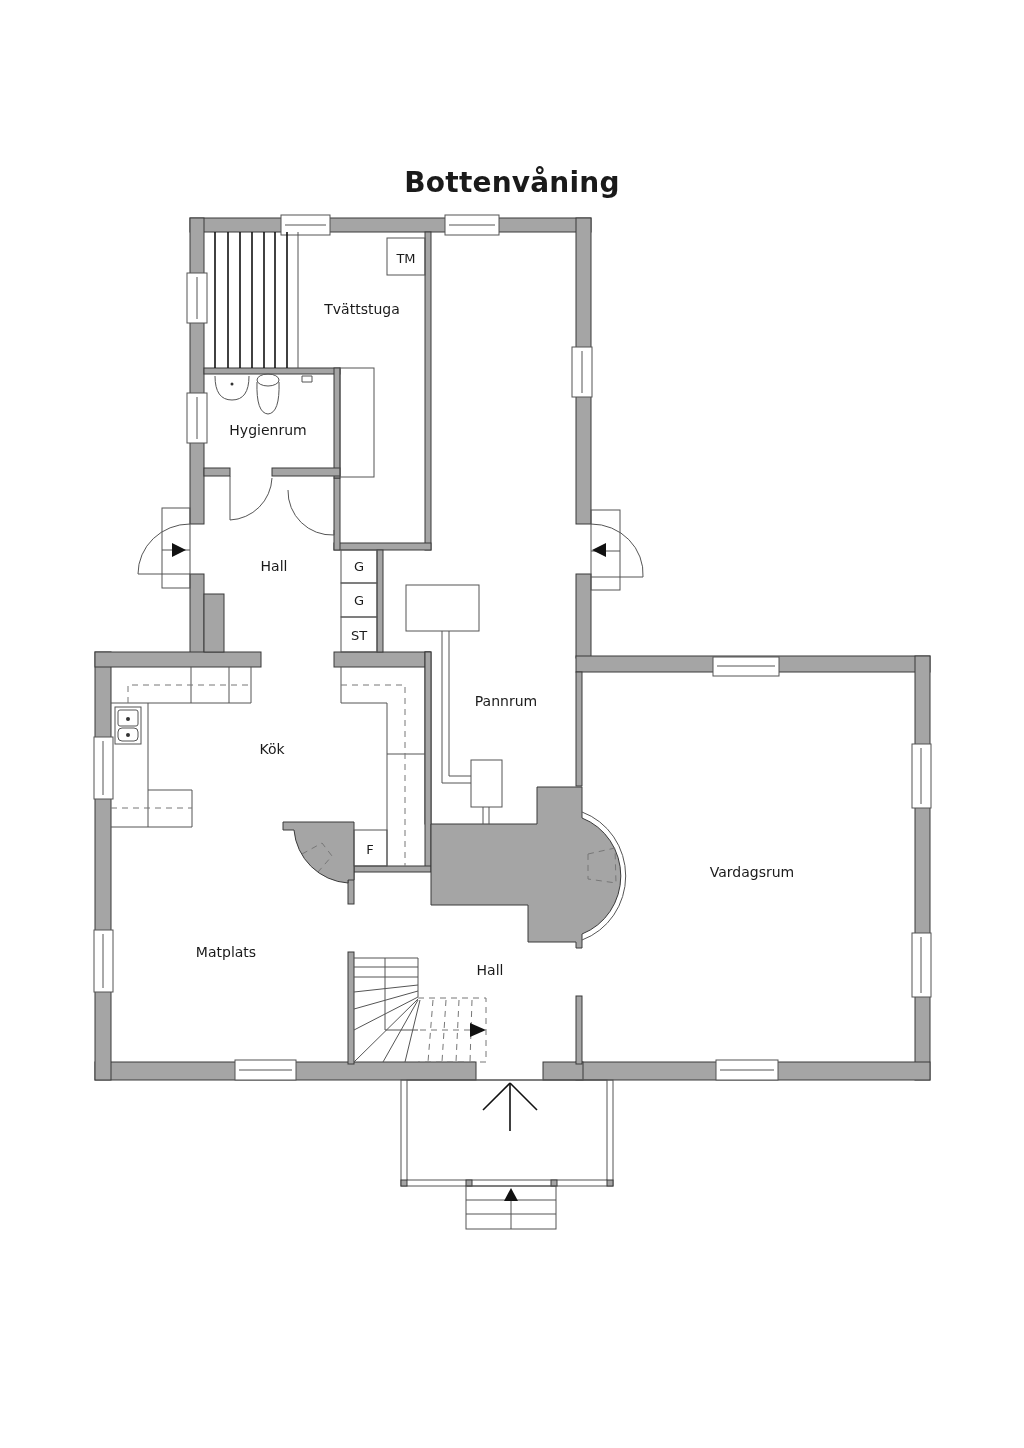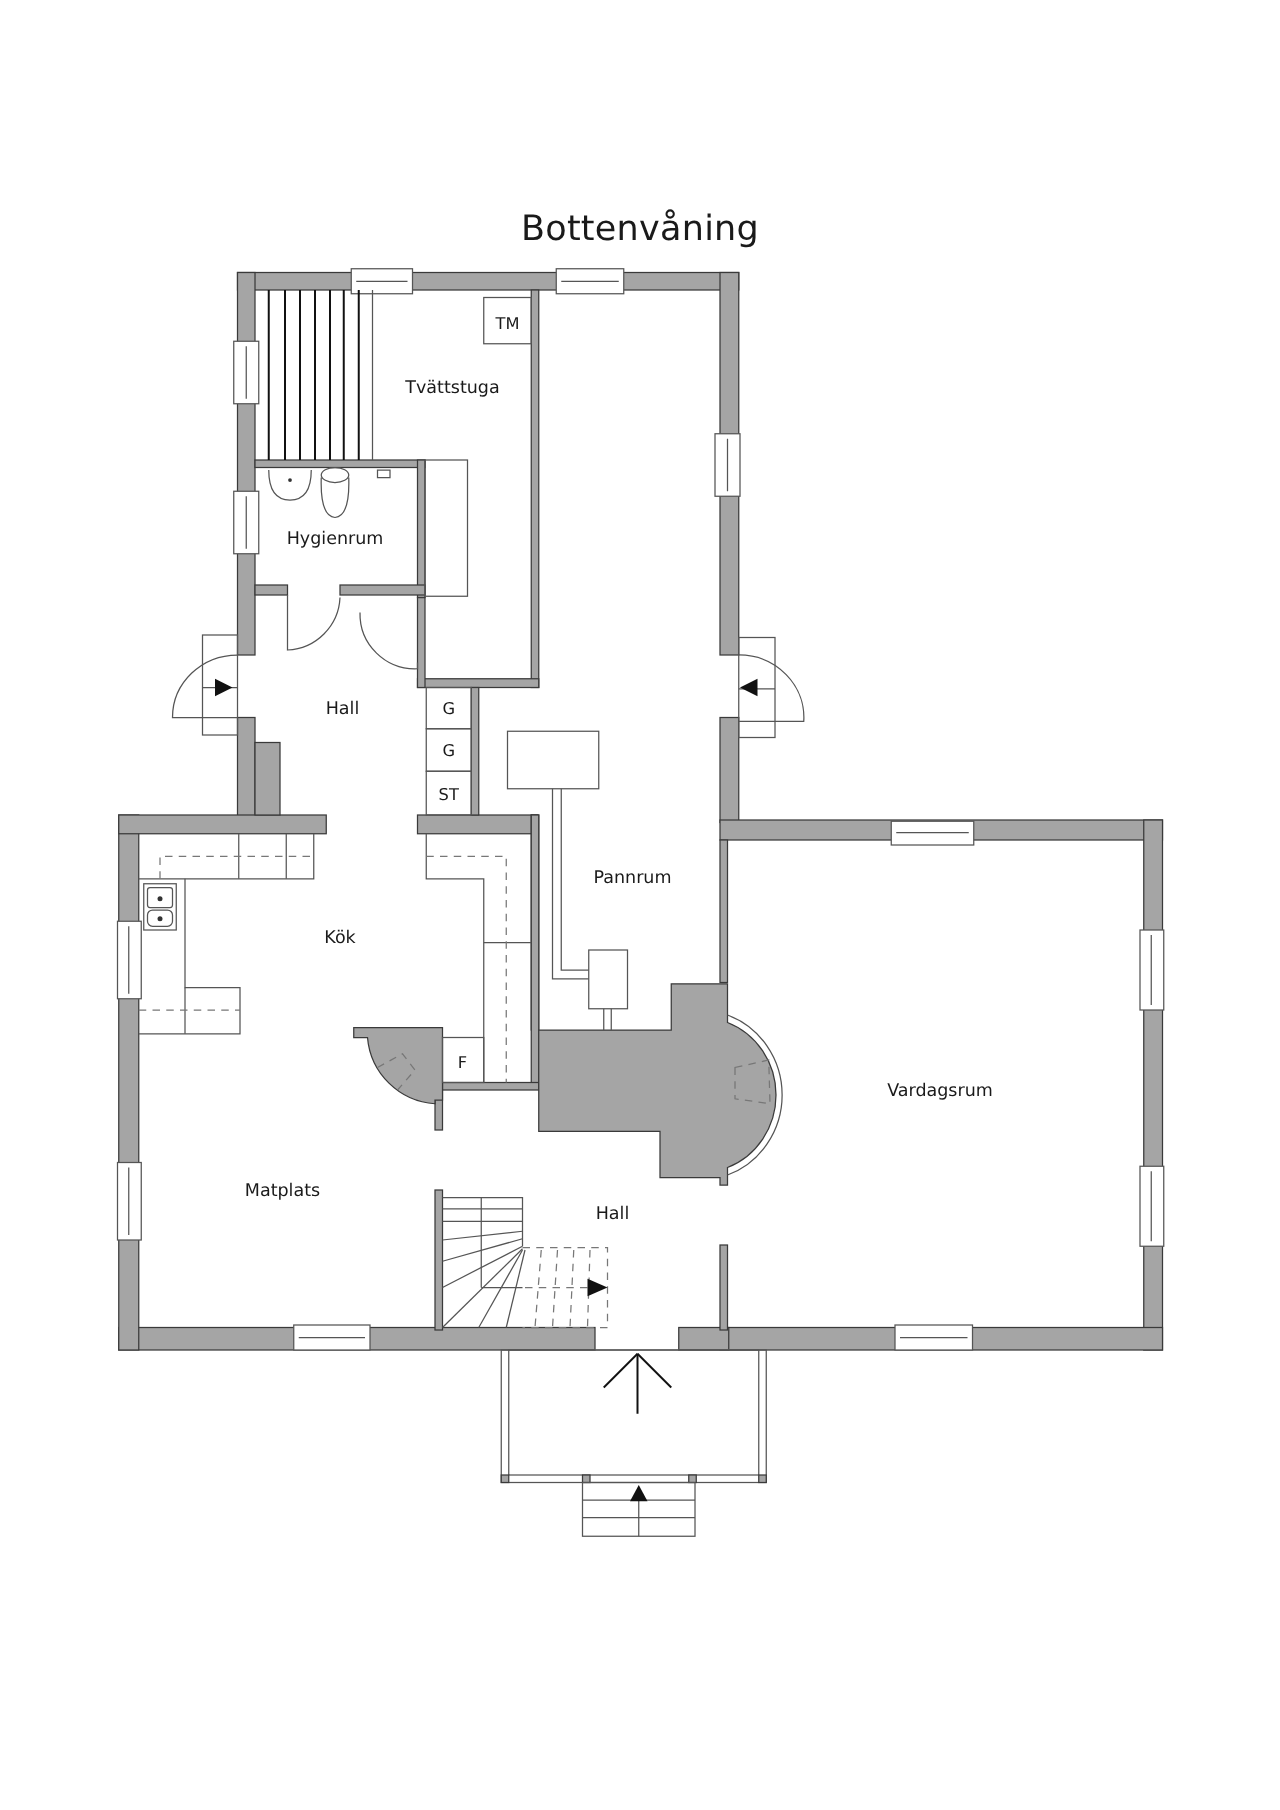--- a/index.html
+++ b/index.html
@@ -1,17 +1,17 @@
 <!DOCTYPE html>
 <html><head>
 <meta charset="utf-8">
 <style>
   html, body { margin: 0; padding: 0; background: #ffffff; }
   body { width: 1024px; height: 1448px; position: relative; overflow: hidden; font-family: "DejaVu Sans", sans-serif; }
-  .title { position: absolute; left: 0; width: 1024px; top: 166px; text-align: center; font-size: 28px; color: #1a1a1a; letter-spacing: 0.2px; font-weight: 400; }
+  .title { position: absolute; left: 0; width: 1024px; top: 166px; text-align: center; font-size: 28px; color: #1a1a1a; letter-spacing: 0.2px; font-weight: 700; }
   svg { position: absolute; left: 0; top: 0; }
   .wall { fill: #a5a5a5; stroke: #3a3a3a; stroke-width: 1; }
   .thin { fill: none; stroke: #555; stroke-width: 1; }
   .blk { fill: none; stroke: #111; stroke-width: 1.6; }
   .dash { fill: none; stroke: #777; stroke-width: 1; stroke-dasharray: 6 5; }
   .win { fill: #fff; stroke: #555; stroke-width: 1; }
   .lbl { font-family: "DejaVu Sans", sans-serif; font-size: 14px; fill: #1a1a1a; }
   .lbl-sm { font-family: "DejaVu Sans", sans-serif; font-size: 13px; fill: #1a1a1a; }
 </style>
 </head>

